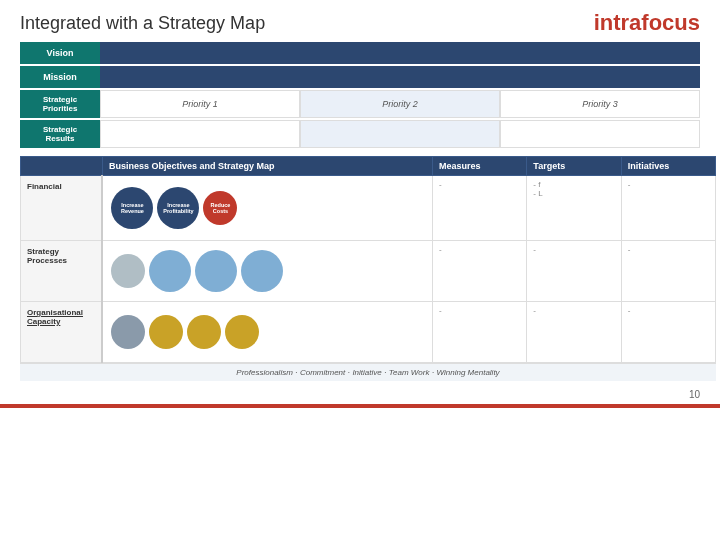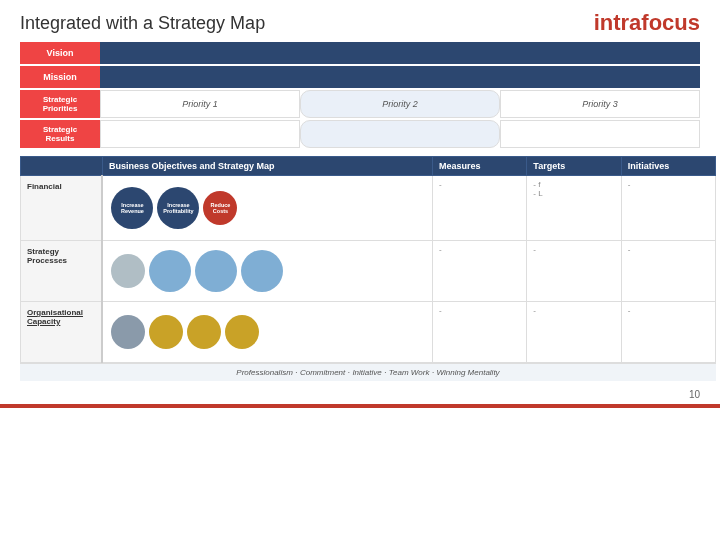--- a/index.html
+++ b/index.html
@@ -52,21 +52,21 @@
       margin-bottom: 6px;
     }
 
     .strategy-row {
       display: flex;
       margin-bottom: 2px;
       align-items: stretch;
     }
 
     .strategy-label {
-      background: #ef4444;
+      background: #0f766e;
       color: #fff;
       font-size: 9px;
       font-weight: bold;
       padding: 4px 12px;
       min-width: 80px;
       display: flex;
       align-items: center;
       justify-content: center;
       text-align: center;
     }
@@ -84,21 +84,20 @@
       color: #555;
       display: flex;
       align-items: center;
       justify-content: center;
       min-height: 28px;
       font-style: italic;
     }
 
     .priority-cell.shaded {
       background: #eaf0f8;
-      border-radius: 10px;
     }
 
     .vision-row .strategy-content {
       background: #2c4770;
       min-height: 22px;
     }
 
     .mission-row .strategy-content {
       background: #2c4770;
       min-height: 22px;

